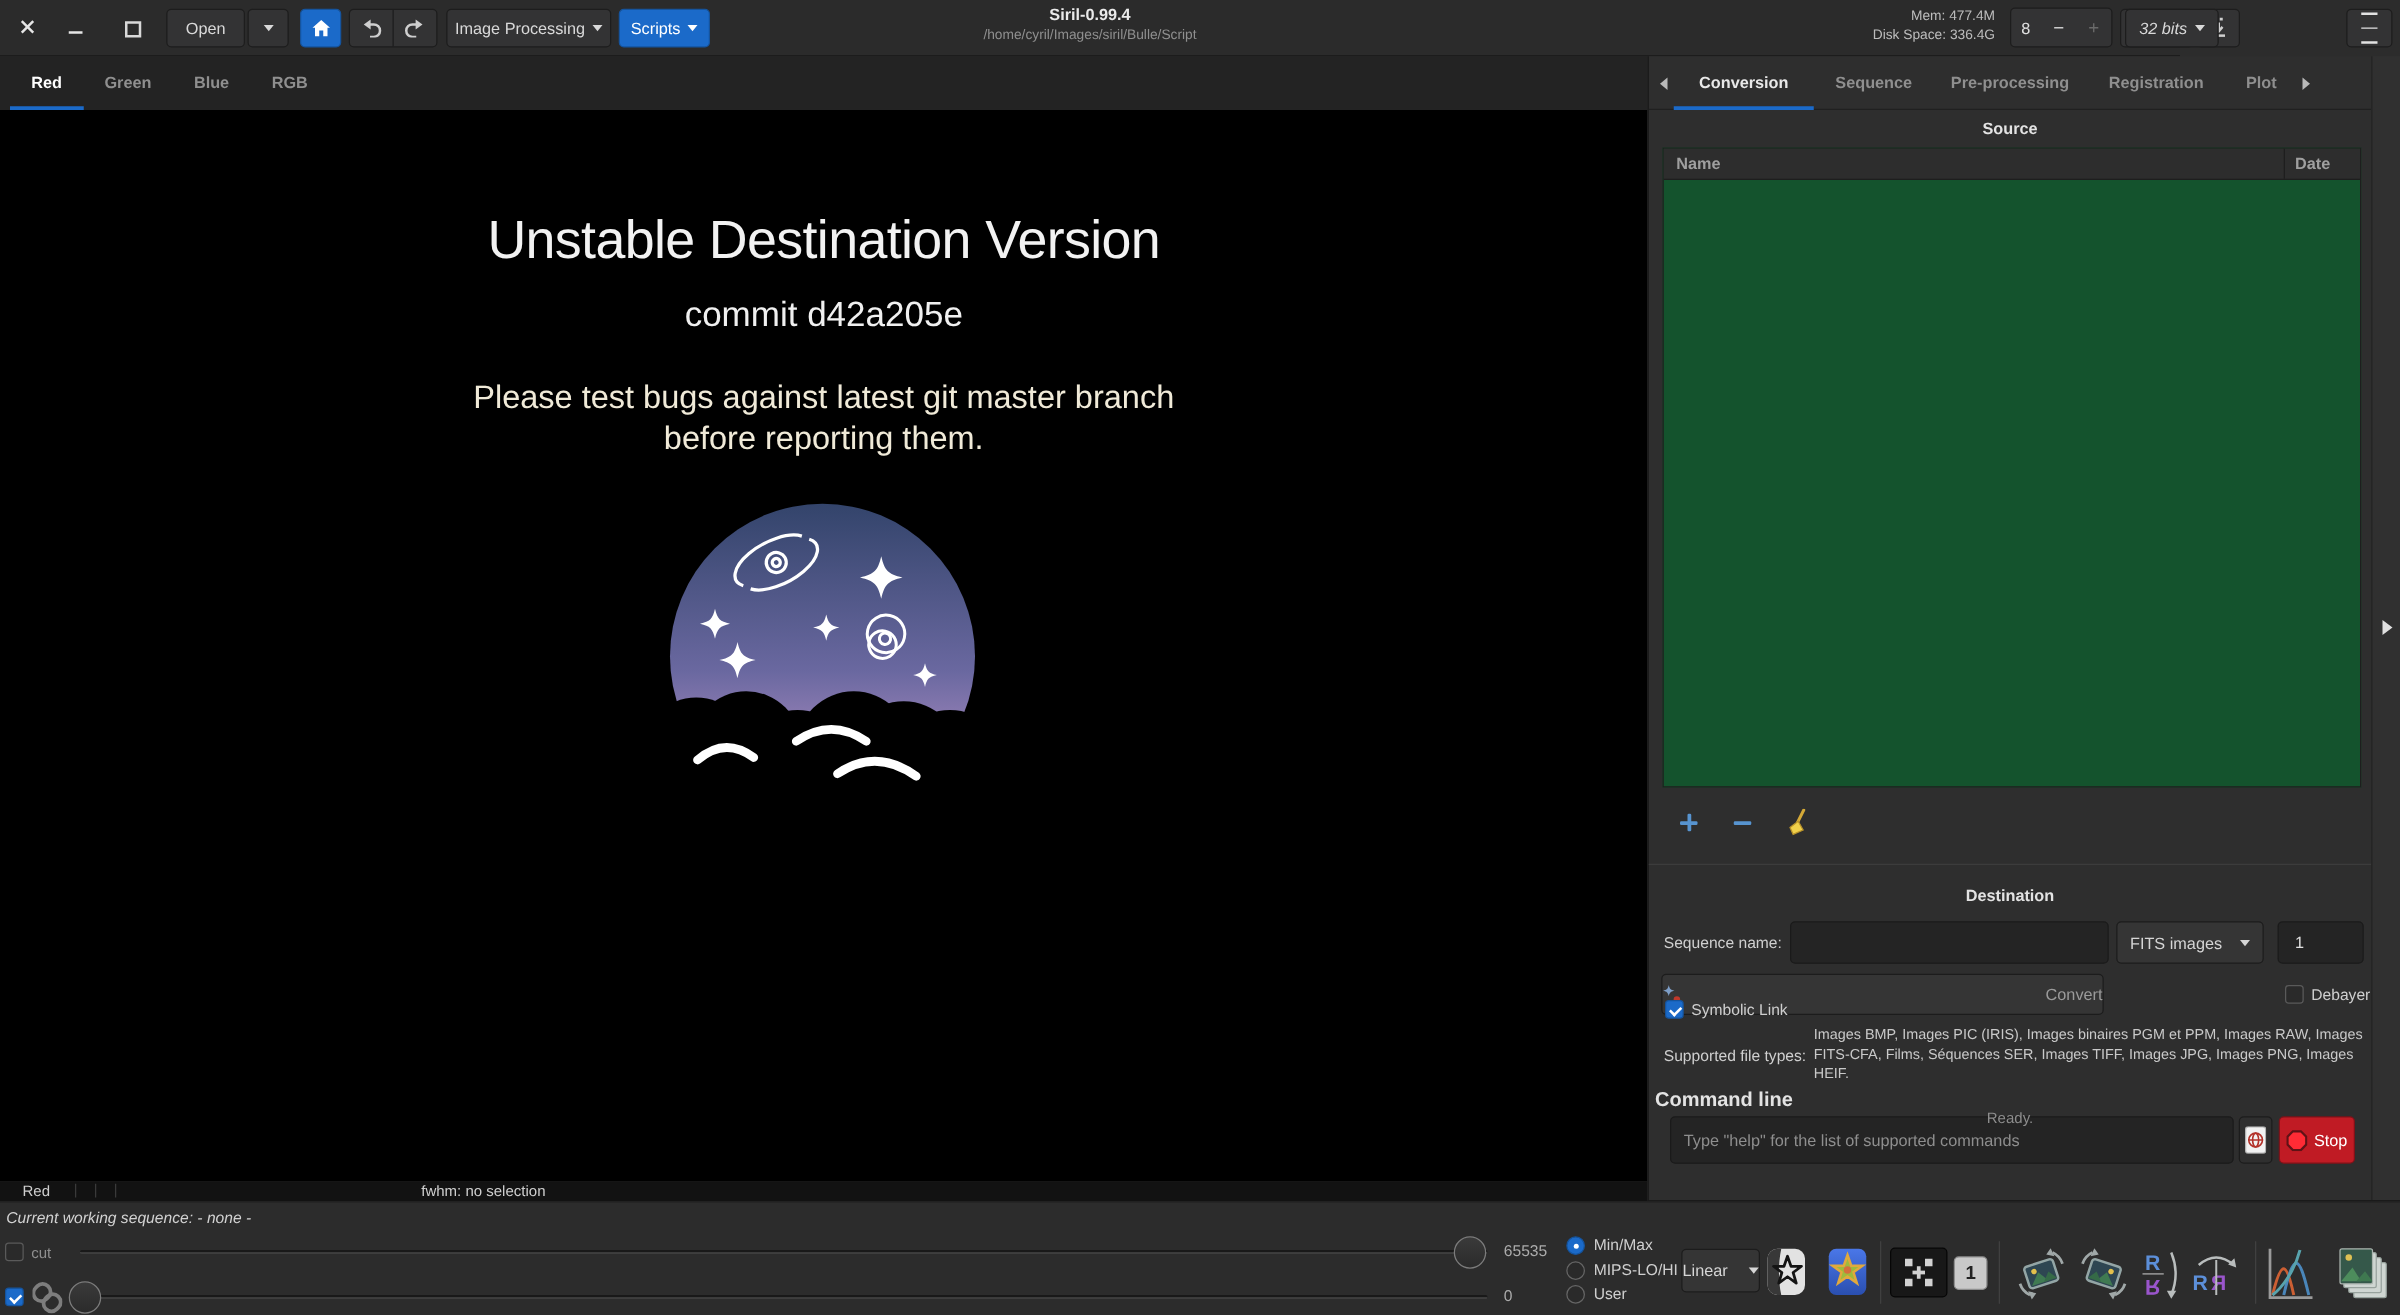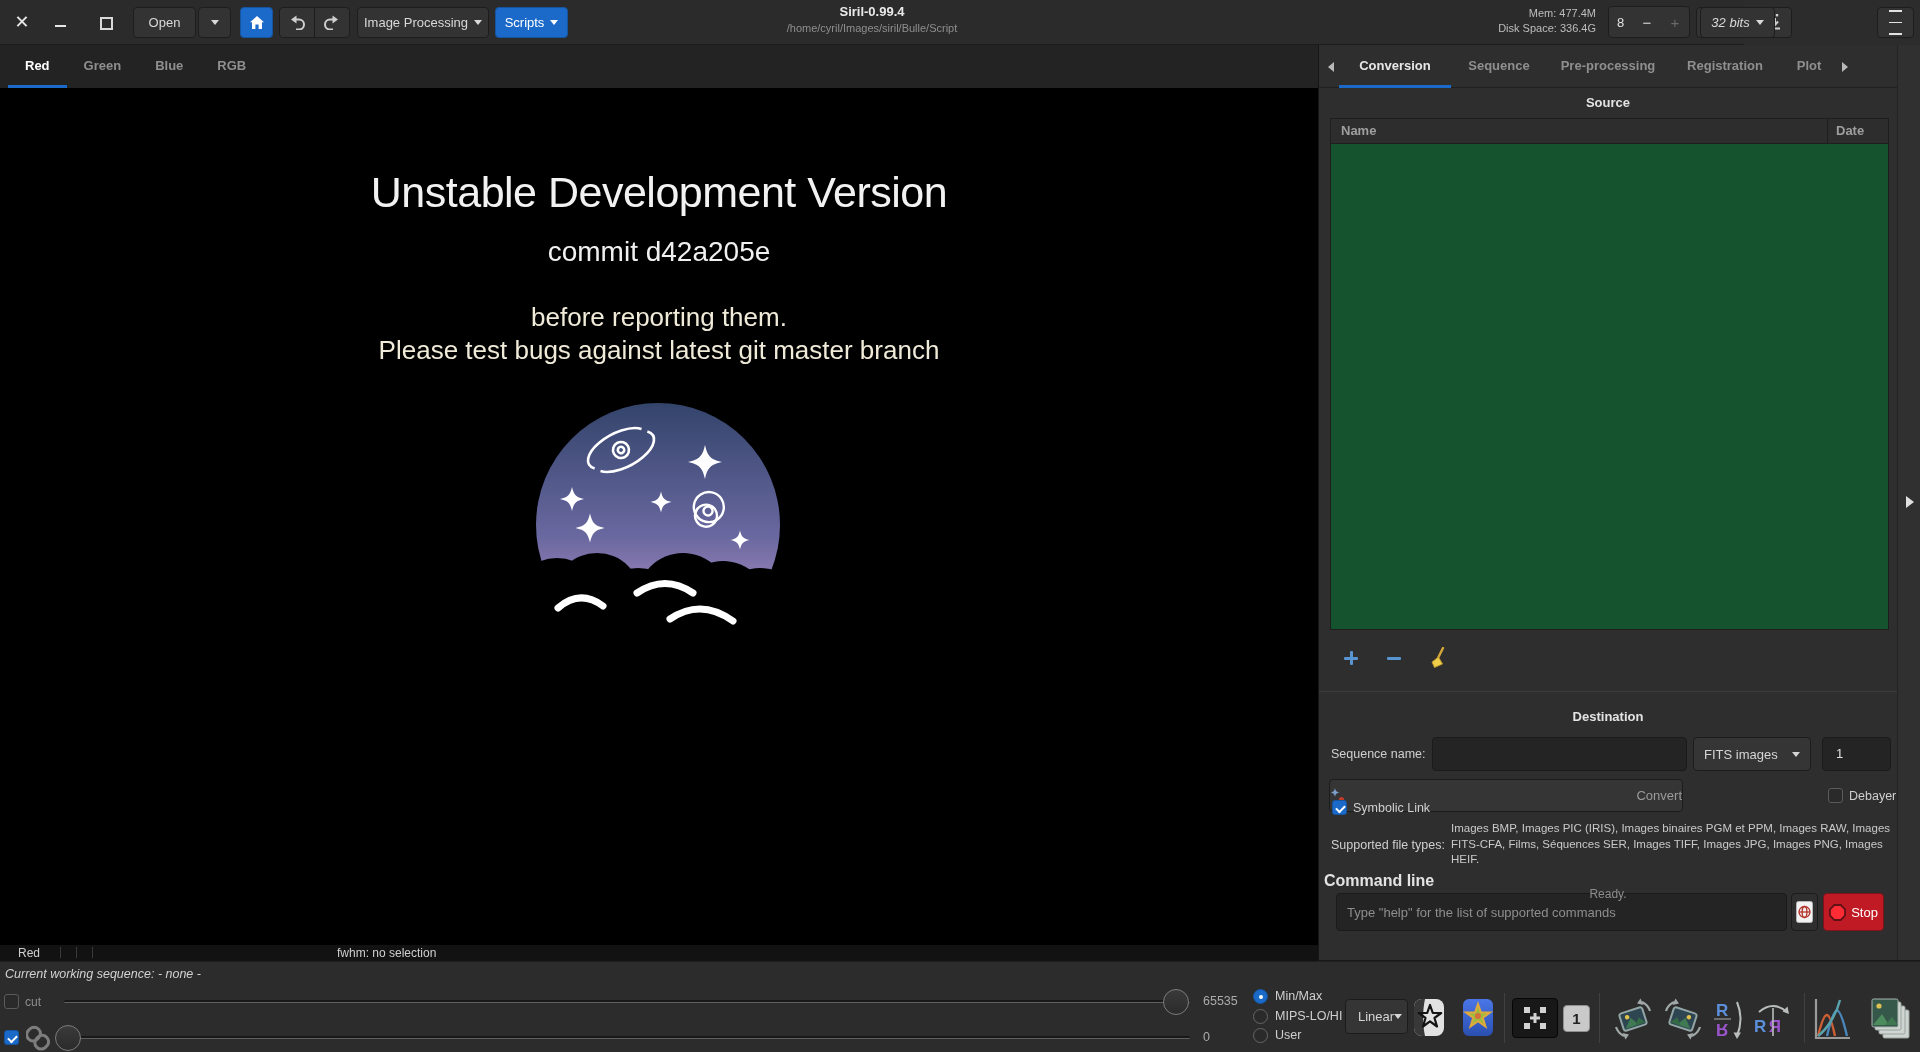--- a/index.html
+++ b/index.html
@@ -242,25 +242,25 @@
       </div>
     <div class="img-tab">
         <span>Blue</span>
       </div>
     <div class="img-tab">
         <span>RGB</span>
       </div>
   </div>
 
   <div class="canvas">
-    <div class="cv-title">Unstable Development Version</div>
+    <div class="cv-title">Unstable Destination Version</div>
     <div class="cv-commit">commit d42a205e</div>
     <div class="cv-msg">
+      <div>Please test bugs against latest git master branch</div>
       <div>before reporting them.</div>
-      <div>Please test bugs against latest git master branch</div>
     </div>
     <svg class="logo" width="260" height="260" viewBox="0 0 260 260">
       <defs>
         <linearGradient id="ball" x1="0" y1="0" x2="0" y2="1">
           <stop offset="0" stop-color="#33446b"></stop>
           <stop offset="0.55" stop-color="#6a68a0"></stop>
           <stop offset="0.85" stop-color="#a98cc0"></stop>
           <stop offset="1" stop-color="#c39cc8"></stop>
         </linearGradient>
       </defs>
@@ -439,21 +439,21 @@
     <div class="handle" style="left:55px;top:63px;"></div>
     <span class="sval" style="left:1203px;top:68px;">0</span>
 
     <span class="radio checked" style="position:absolute;left:1253px;top:27px;"></span>
     <span class="rlabel" style="left:1275px;top:27px;">Min/Max</span>
     <span class="radio" style="position:absolute;left:1253px;top:47px;"></span>
     <span class="rlabel" style="left:1275px;top:47px;">MIPS-LO/HI</span>
     <span class="radio" style="position:absolute;left:1253px;top:66px;"></span>
     <span class="rlabel" style="left:1275px;top:66px;">User</span>
 
-    <div class="dropbtn" style="position:absolute;left:1345px;top:37px;width:63px;height:35px;padding:0 12px;justify-content:space-between;">
+    <div class="dropbtn" style="position:absolute;left:1345px;top:37px;width:63px;height:35px;padding:0 0;justify-content:space-between;">
       <span>Linear</span>
       <span class="caret-down"></span>
     </div>
 
     <div class="ibtn" style="left:1412px;top:35px;">
       <svg width="34" height="41" viewBox="0 0 34 41">
         <rect x="2" y="2" width="30" height="37" rx="8" fill="#e2e2e2"></rect>
         <path d="M10 2 A8 8 0 0 0 2 10 V31 A8 8 0 0 0 10 39 H13 C10.5 27 10.5 14 13 2 Z" fill="#383838"></path>
         <polygon points="18,8 20.8,16 29.2,16 22.5,21 25,29.5 18,24.4 11,29.5 13.5,21 6.8,16 15.2,16" fill="none" stroke="#141414" stroke-width="2.2" stroke-linejoin="round"></polygon>
       </svg>

